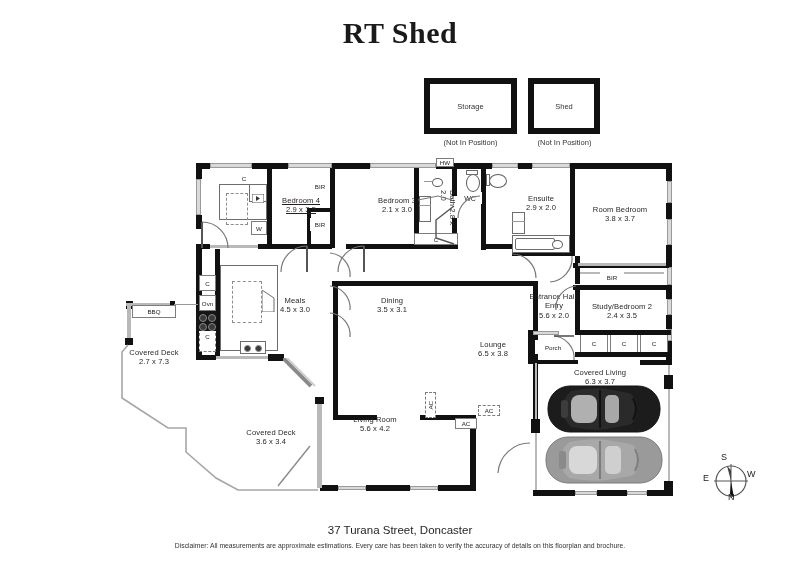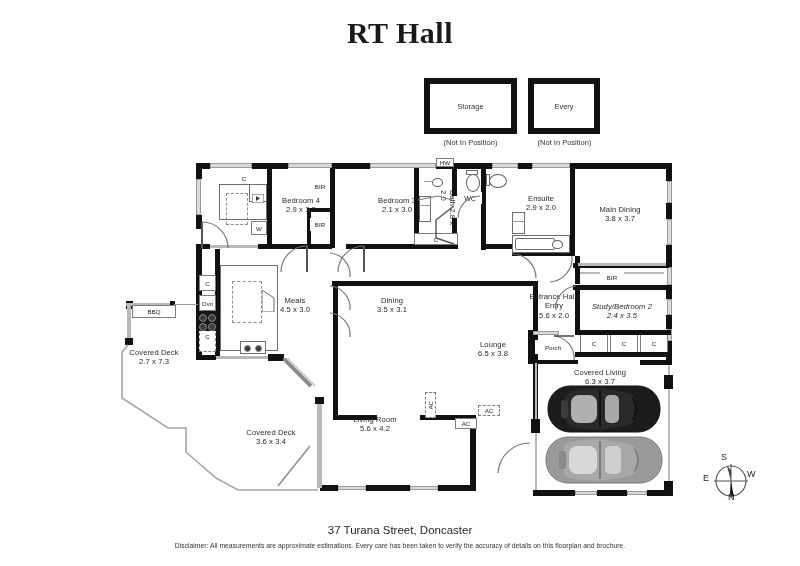--- a/index.html
+++ b/index.html
@@ -61,28 +61,28 @@
 
   
   #addr{position:absolute;left:0;top:524px;width:800px;text-align:center;
         font-size:11.5px;color:#231f20;}
   #disc{position:absolute;left:0;top:542px;width:800px;text-align:center;
         font-size:6.8px;color:#333;}
 </style>
 </head>
 <body>
 
-<div id="brand">RT Hall</div>
+<div id="brand">RT Shed</div>
 
 <div class="outbox" style="left:424px;top:78px;width:93px;height:56px;"></div>
 <div class="outlabel" style="left:424px;top:102px;width:93px;">Storage</div>
 <div class="outcap" style="left:414px;top:138px;width:113px;">(Not In Position)</div>
 
 <div class="outbox" style="left:528px;top:78px;width:72px;height:56px;"></div>
-<div class="outlabel" style="left:528px;top:102px;width:72px;">Every</div>
+<div class="outlabel" style="left:528px;top:102px;width:72px;">Shed</div>
 <div class="outcap" style="left:508px;top:138px;width:113px;">(Not In Position)</div>
 
 <div id="plan">
 
   <div class="w" style="left:196px;top:163px;width:14px;height:6px;"></div>
   <div class="wgl" style="left:210px;top:163px;width:42px;height:5px;"></div>
   <div class="w" style="left:252px;top:163px;width:36px;height:6px;"></div>
   <div class="wgl" style="left:288px;top:163px;width:44px;height:5px;"></div>
   <div class="w" style="left:332px;top:163px;width:38px;height:6px;"></div>
   <div class="wgl" style="left:370px;top:163px;width:66px;height:5px;"></div>
@@ -185,38 +185,38 @@
   <div style="position:absolute;left:108px;top:300px;width:220px;height:200px;">
     <svg width="220" height="200" viewBox="0 0 220 200">
       <polyline points="20,45 14,52 14,98 60,128 78,128 78,152 108,178 130,190 210,190" fill="none" stroke="#a6a6a6" stroke-width="1.6"></polyline>
     </svg>
   </div>
 
   <div class="rm" style="left:200px;top:204px;width:68px;">
     <b>Laundry</b>
     <span class="dim">2.9 x 2.7</span>
   </div>
-  <div class="rm" style="left:272px;top:196px;width:58px;">
+  <div class="rm" style="left:272px;top:196px;width:58px;text-decoration:underline;">
     <b>Bedroom 4</b>
     <span class="dim">2.9 x 3.5</span>
   </div>
   <div class="rm" style="left:368px;top:196px;width:58px;">
     <b>Bedroom 3</b>
     <span class="dim">2.1 x 3.0</span>
   </div>
   <div class="rm vert" style="left:447px;top:190px;width:10px;height:44px;writing-mode:vertical-rl;text-align:left;">
     <b style="display:inline;">Bath</b>
     <span class="dim" style="display:inline;">2.8 x 2.0</span>
   </div>
   <div class="rm" style="left:513px;top:194px;width:56px;">
     <b>Ensuite</b>
     <span class="dim">2.9 x 2.0</span>
   </div>
   <div class="rm" style="left:580px;top:205px;width:80px;">
-    <b>Main Dining</b>
+    <b>Room Bedroom</b>
     <span class="dim">3.8 x 3.7</span>
   </div>
   <div class="rm" style="left:222px;top:278px;width:60px;">
     <b>Kitchen</b>
     <span class="dim">4.5 x 3.2</span>
   </div>
   <div class="rm" style="left:265px;top:296px;width:60px;">
     <b>Meals</b>
     <span class="dim">4.5 x 3.0</span>
   </div>
@@ -226,21 +226,21 @@
   </div>
   <div class="rm" style="left:462px;top:340px;width:62px;">
     <b>Lounge</b>
     <span class="dim">6.5 x 3.8</span>
   </div>
   <div class="rm" style="left:518px;top:292px;width:72px;">
     <b>Entrance Hall/</b>
     <b>Entry</b>
     <span class="dim">5.6 x 2.0</span>
   </div>
-  <div class="rm" style="left:582px;top:302px;width:80px;font-style:italic;">
+  <div class="rm" style="left:582px;top:302px;width:80px;">
     <b>Study/Bedroom 2</b>
     <span class="dim">2.4 x 3.5</span>
   </div>
   <div class="rm" style="left:340px;top:415px;width:70px;">
     <b>Living Room</b>
     <span class="dim">5.6 x 4.2</span>
   </div>
   <div class="rm" style="left:118px;top:348px;width:72px;">
     <b>Covered Deck</b>
     <span class="dim">2.7 x 7.3</span>

